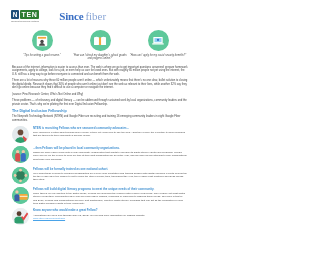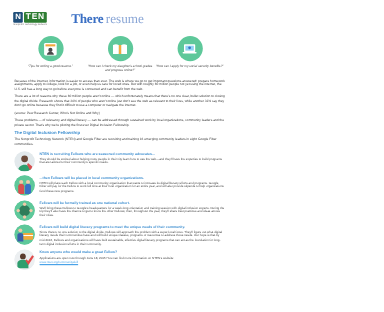--- a/index.html
+++ b/index.html
@@ -72,21 +72,21 @@
 
   <div class="header">
     <div class="nten-logo">
       <div class="nten-mark">
         <div class="nten-n">N</div>
         <div class="nten-ten">TEN</div>
       </div>
       <div class="nten-sub">Nonprofit Technology Network</div>
     </div>
     <div class="gf">
-      <span class="g">There</span><span class="fiber">resume</span>
+      <span class="g">Since</span><span class="fiber">fiber</span>
     </div>
   </div>
 
   <div class="iconrow">
 
     <div class="iconcell">
       <div class="circ">
         <svg width="14" height="14" viewBox="0 0 24 24">
           <rect x="3" y="3" width="18" height="18" rx="2" fill="#fff"></rect>
           <rect x="5" y="5" width="14" height="3" fill="#f2a93b"></rect>

